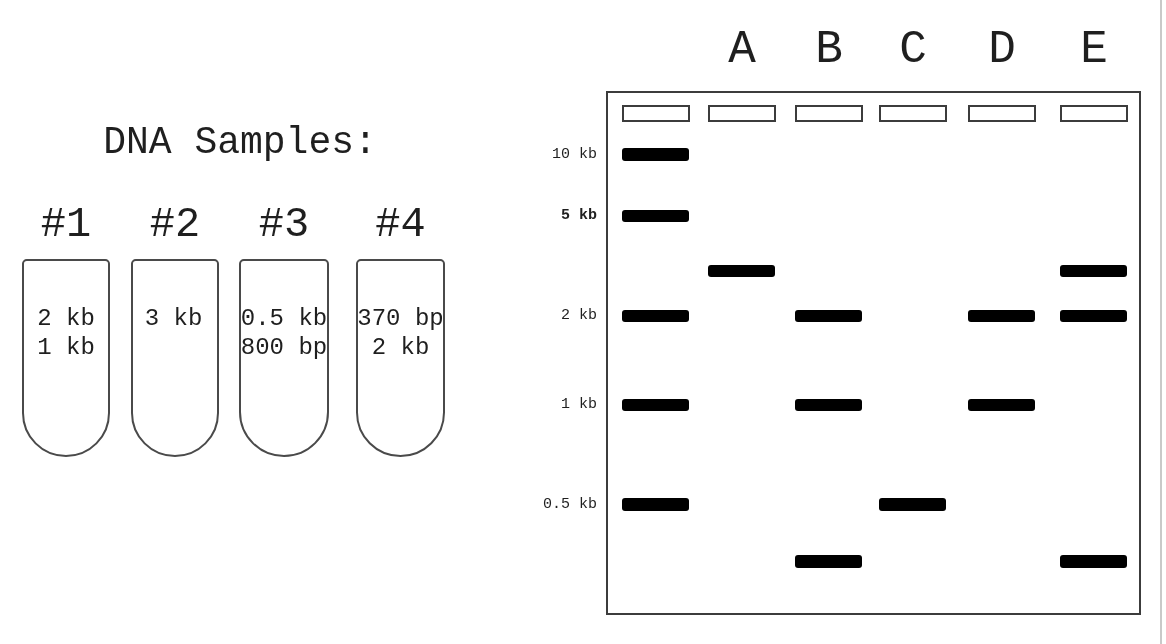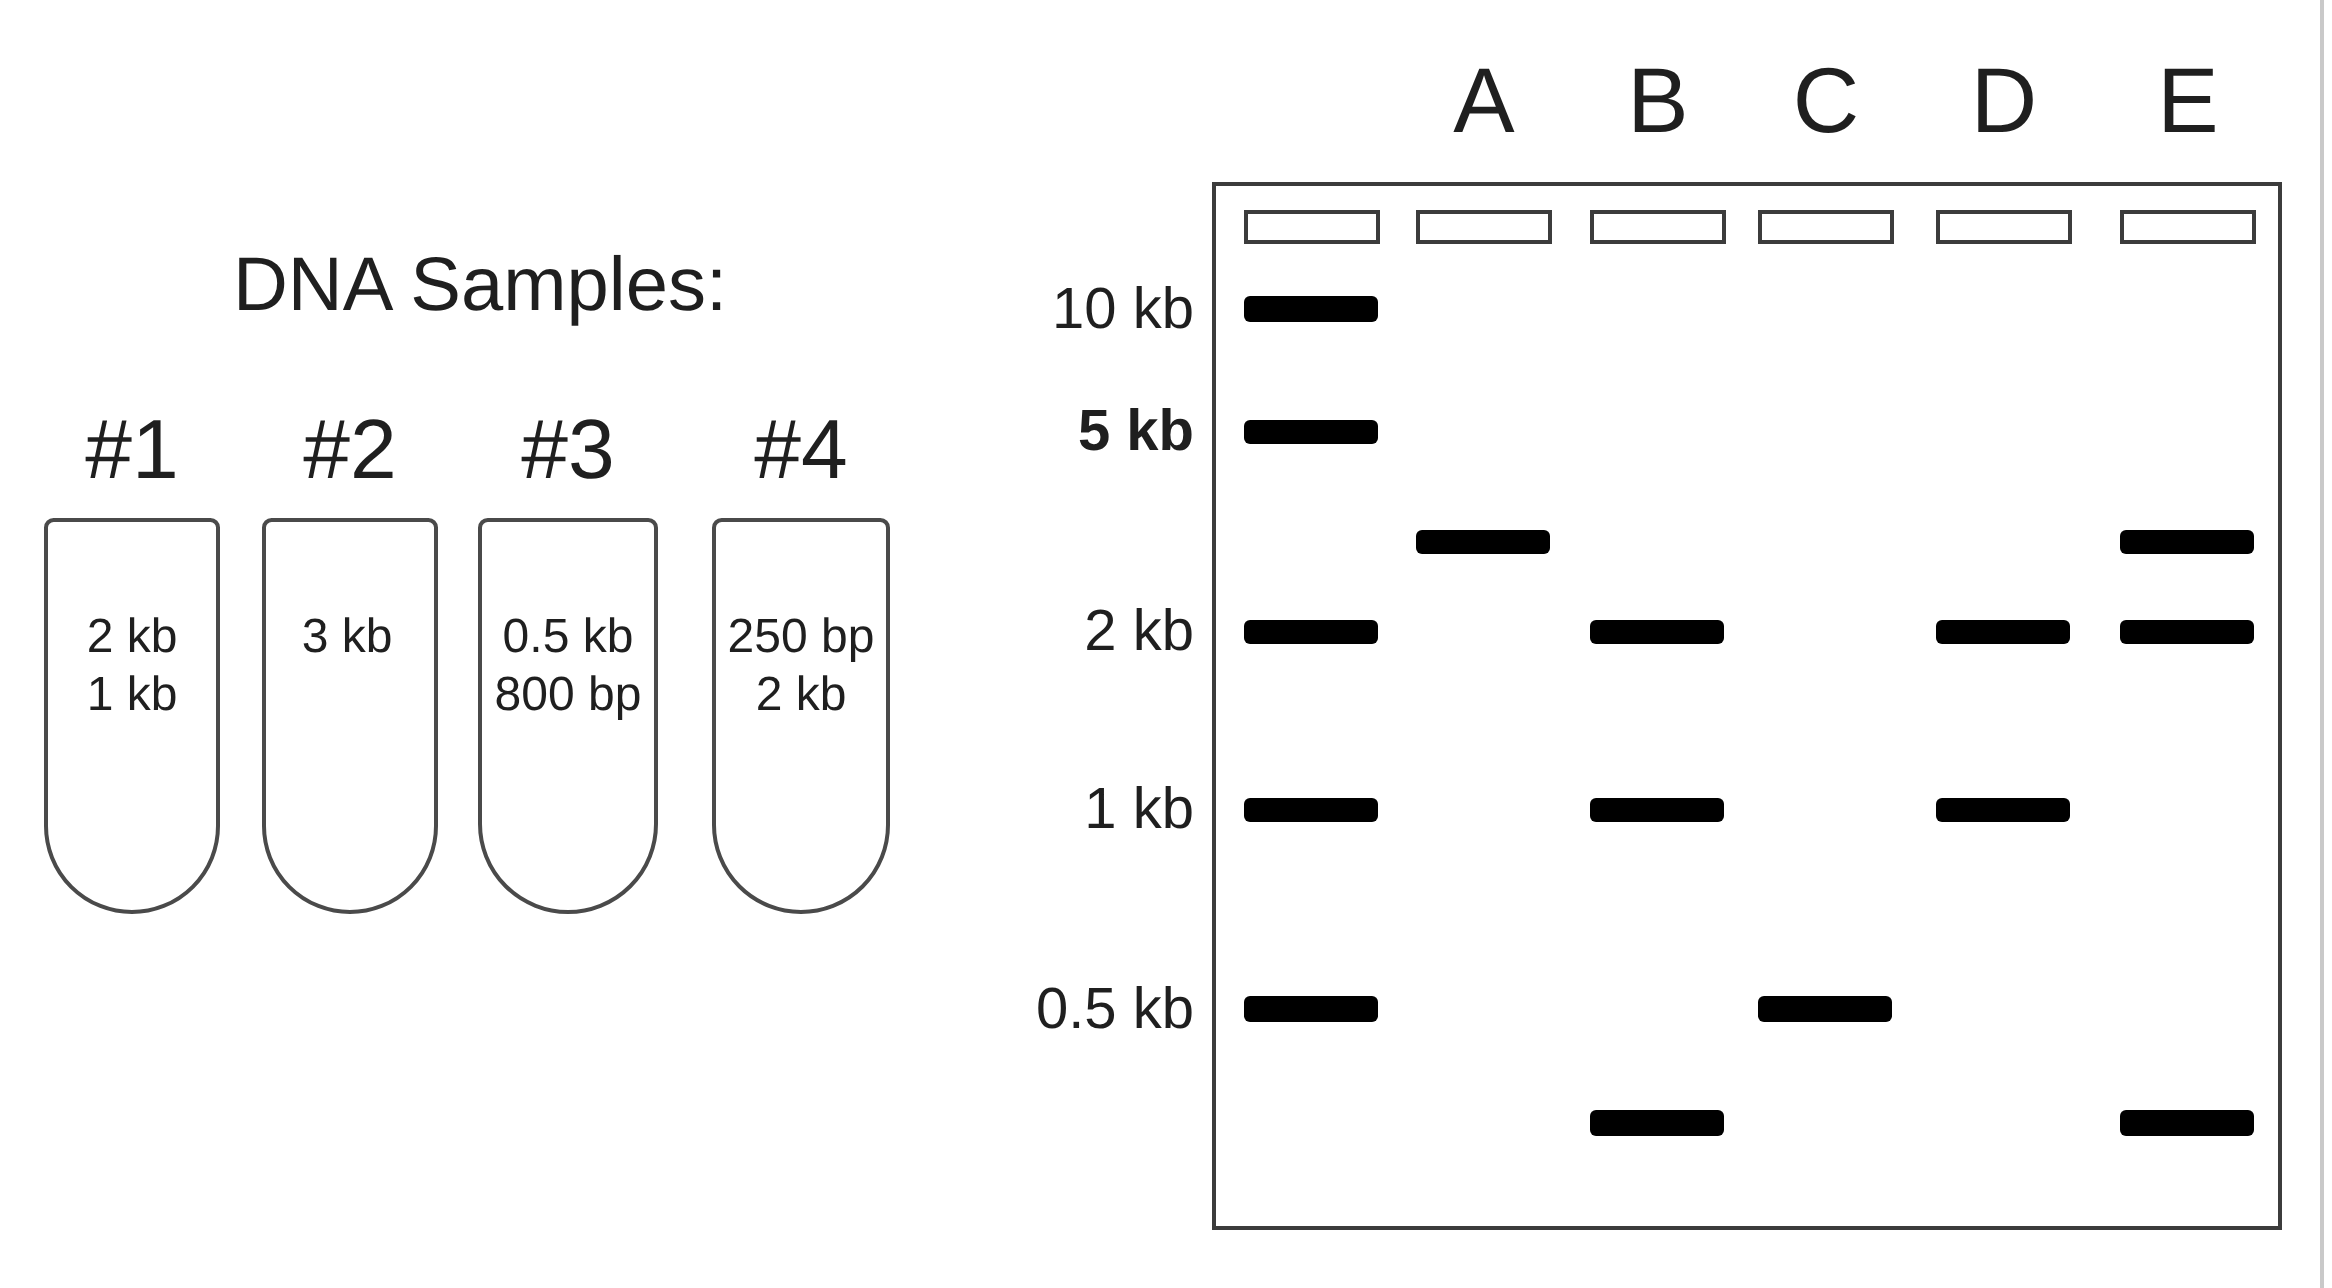--- a/index.html
+++ b/index.html
@@ -14,21 +14,21 @@
     color: #1a1a1a;
     position: relative;
     overflow: hidden;
   }
   #stage {
     position: relative;
     width: 1166px;
     height: 644px;
     background: #ffffff;
   }
-  .abs { position: absolute; }
+  .abs { position: absolute; font-family: Liberation Mono, monospace; }
 
   .title {
     font-size: 38px;
     line-height: 40px;
     text-align: center;
     color: #1f1f1f;
     white-space: nowrap;
   }
   .tube {
     box-sizing: border-box;
@@ -63,21 +63,21 @@
     background: #000000;
     border-radius: 3px;
   }
   .lane-label {
     font-size: 46px;
     line-height: 48px;
     text-align: center;
     color: #1f1f1f;
   }
   .ladder-label {
-    font-size: 29px;
+    font-size: 15px;
     line-height: 26px;
     text-align: right;
     color: #1f1f1f;
     white-space: nowrap;
   }
   .frame-edge {
     background: #c9c9c9;
   }
 </style>
 </head>
@@ -101,21 +101,21 @@
       </div>
       <div class="tube-label" style="position: absolute; left: 239px; top: 203px; width: 90px;">#3</div>
       <div class="tube" style="position: absolute; left: 239px; top: 259px; width: 90px; height: 198px;"></div>
       <div class="tube-contents" style="position: absolute; left: 239px; top: 304px; width: 90px;">
         <div>0.5 kb</div>
         <div>800 bp</div>
       </div>
       <div class="tube-label" style="position: absolute; left: 356px; top: 203px; width: 89px;">#4</div>
       <div class="tube" style="position: absolute; left: 356px; top: 259px; width: 89px; height: 198px;"></div>
       <div class="tube-contents" style="position: absolute; left: 356px; top: 304px; width: 89px;">
-        <div>250 bp</div>
+        <div>370 bp</div>
         <div>2 kb</div>
       </div>
     </div>
 
   <div class="abs gel-box" style="left:606px; top:91px; width:535px; height:524px;"></div>
 
   <div id="wells" class="abs" style="left:0; top:0; width:0; height:0;">
       <div class="well" style="position: absolute; left: 622px; top: 105px; width: 68px; height: 17px;"></div>
       <div class="well" style="position: absolute; left: 708px; top: 105px; width: 68px; height: 17px;"></div>
       <div class="well" style="position: absolute; left: 795px; top: 105px; width: 68px; height: 17px;"></div>

